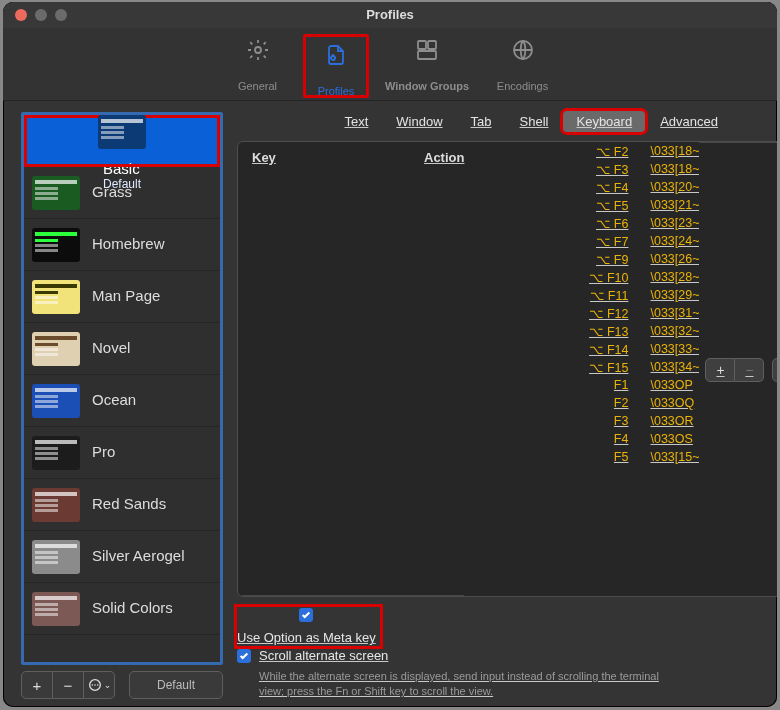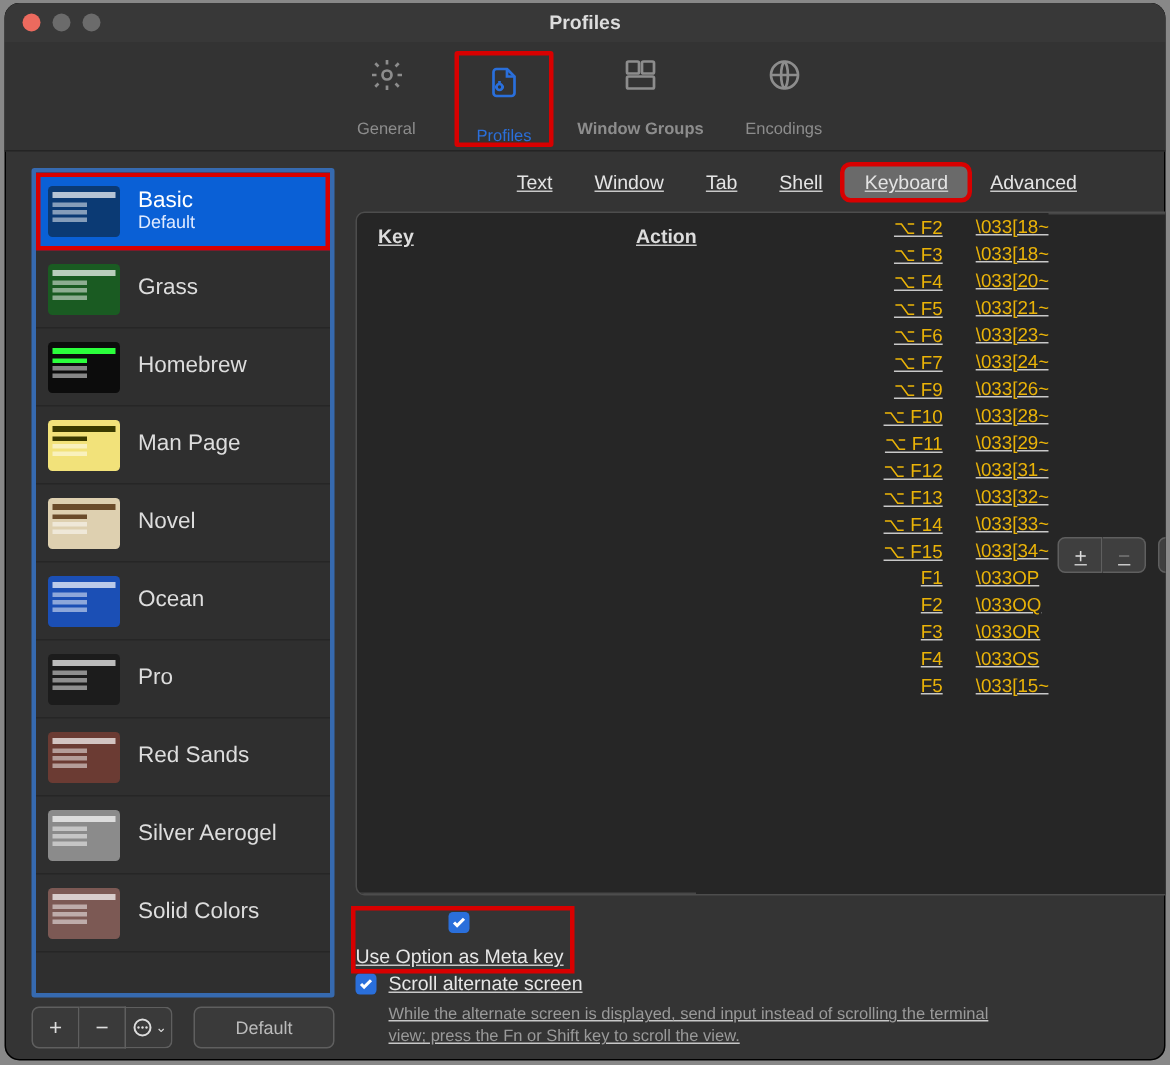--- a/index.html
+++ b/index.html
@@ -80,21 +80,21 @@
   .thumb.homebrew::before,.thumb.homebrew::after{background:#2bff3c;}
   .thumb.manpage{background:#f2e27a;}
   .thumb.manpage::before,.thumb.manpage::after{background:#3a3a00;}
   .thumb.novel{background:#ded0b0;}
   .thumb.novel::before,.thumb.novel::after{background:#6a4b2a;}
   .thumb.ocean{background:#1b4fb5;}
   .thumb.pro{background:#1c1c1c;}
   .thumb.redsands{background:#6b3b33;}
   .thumb.silver{background:#8b8b8b;}
   .thumb.solid{background:#7c5954;}
-  .profile-item.selected{background:var(--sel-blue);color:#fff;}
+  .profile-item.selected{background:var(--sel-blue);color:#fff;flex-direction:column;}
   .profile-item.selected .sub{color:#dfeaff;}
   .profile-item .textcol{display:flex;flex-direction:column;line-height:1.1;}
   .profile-item .sub{font-size:12px;color:#bbb;}
   .profile-item.boxed{outline:3px solid var(--red-box);outline-offset:-3px;}
   
   .side-bottom{
     height:28px;display:flex;align-items:stretch;margin-top:6px;
   }
   .sq{
     width:30px;border:1px solid var(--btn-edge);background:#3a3a3a;color:#ddd;

